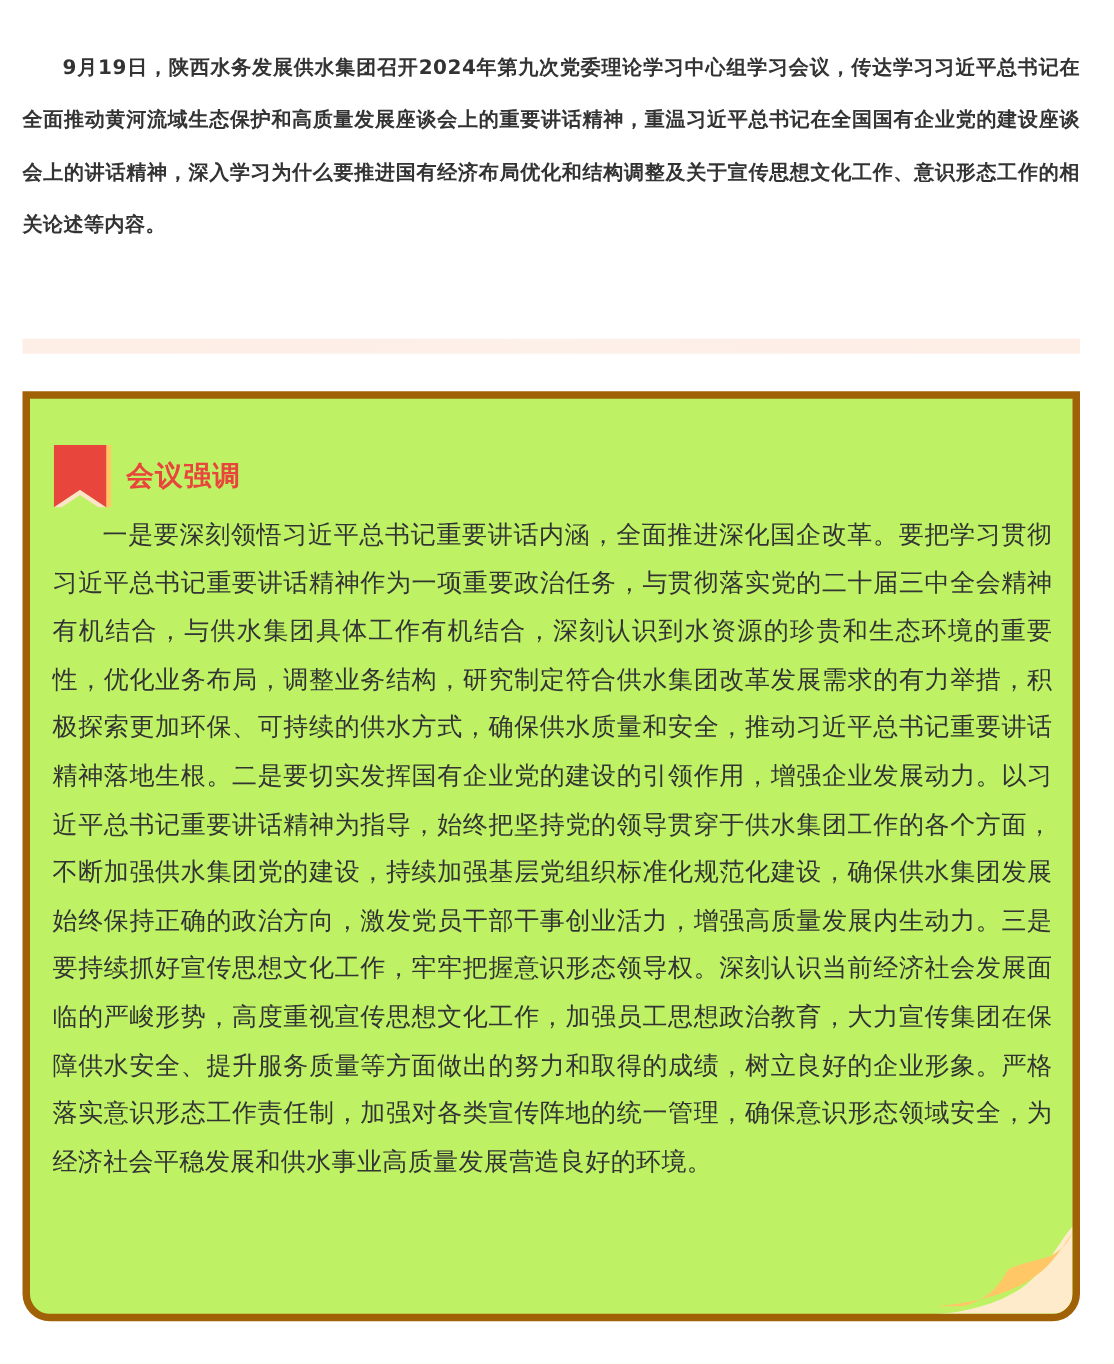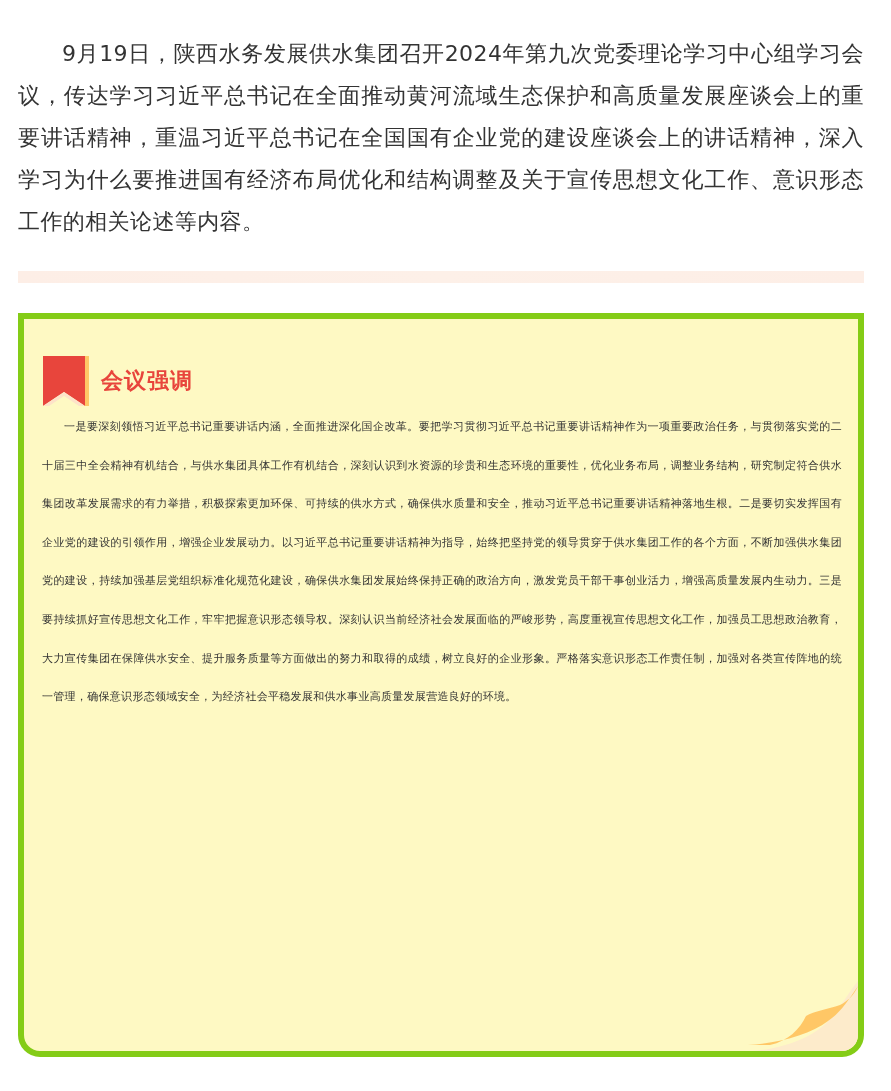--- a/index.html
+++ b/index.html
@@ -3,47 +3,47 @@
 <meta charset="utf-8">
 <style>
   html, body { margin: 0; padding: 0; background: #ffffff; }
   body {
     width: 891px; height: 1091px; position: relative; overflow: hidden;
     font-family: "DejaVu Sans", "Liberation Sans", sans-serif;
     color: #333333;
   }
   .intro {
     position: absolute; left: 18px; top: 33px; width: 846px;
-    font-size: 22px; line-height: 42px; letter-spacing: 0.4px;
-    text-indent: 2em; text-align: justify; margin: 0;
+    font-size: 16px; line-height: 42px; letter-spacing: 0.4px;
+    text-indent: 2em; text-align: justify; margin: 0; font-weight: bold;
   }
   .divider {
     position: absolute; left: 18px; top: 271px; width: 846px; height: 12px;
     background: linear-gradient(90deg, #fdeee6 0%, #fdf0e8 50%, #fdeee6 100%);
   }
   .card {
     position: absolute; left: 18px; top: 313px; width: 846px; height: 744px;
-    box-sizing: border-box; border: 6px solid #84cc16; border-radius: 0 0 22px 22px;
-    background: #fef9c3; overflow: hidden;
+    box-sizing: border-box; border: 6px solid #a16207; border-radius: 0 0 22px 22px;
+    background: #bef264; overflow: hidden;
   }
   .card .corner {
     position: absolute; right: 0; bottom: 0; width: 110px; height: 70px;
   }
   .heading {
     position: absolute; left: 19px; top: 37px; height: 50px;
     display: flex; align-items: center;
   }
   .bookmark { width: 46px; height: 50px; display: block; }
   .heading-title {
     margin-left: 12px; font-size: 22px; font-weight: bold; color: #e8453c;
     letter-spacing: 1px;
   }
   .body-text {
     position: absolute; left: 18px; top: 89px; width: 800px;
-    font-size: 11px; line-height: 38.6px; letter-spacing: 0.3px;
+    font-size: 20px; line-height: 38.6px; letter-spacing: 0.3px;
     text-align: justify; margin: 0;
   }
   .body-text p { margin: 0; text-indent: 2em; }
 </style>
 </head>
 <body>
 
 <p class="intro">9月19日，陕西水务发展供水集团召开2024年第九次党委理论学习中心组学习会议，传达学习习近平总书记在全面推动黄河流域生态保护和高质量发展座谈会上的重要讲话精神，重温习近平总书记在全国国有企业党的建设座谈会上的讲话精神，深入学习为什么要推进国有经济布局优化和结构调整及关于宣传思想文化工作、意识形态工作的相关论述等内容。</p>
 
 <div class="divider"></div>

